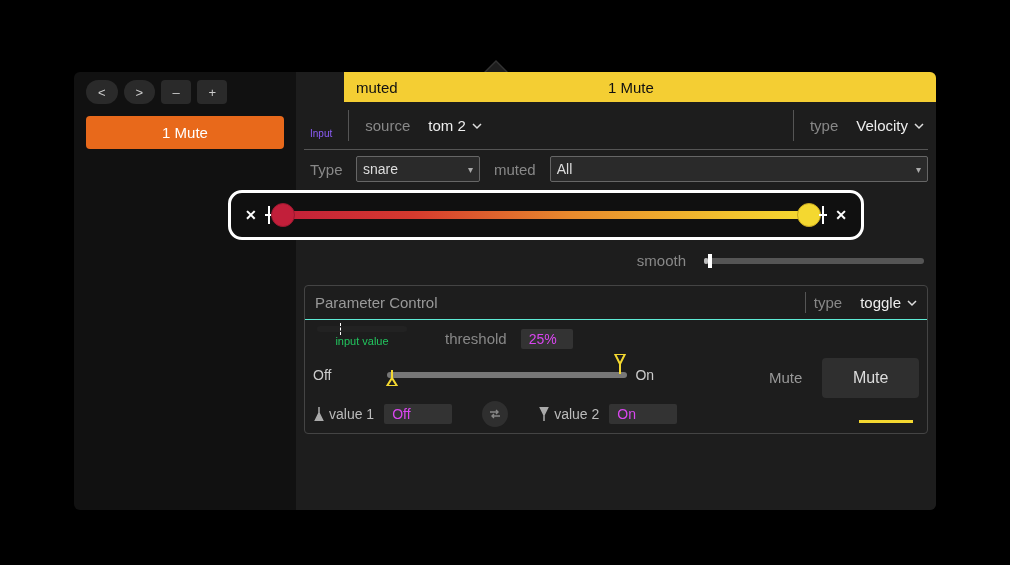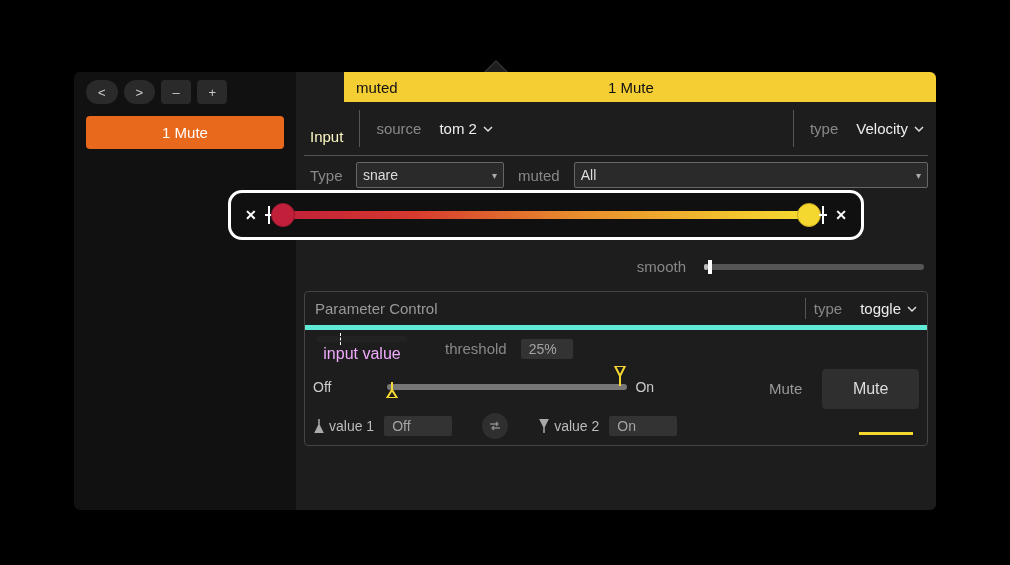--- a/index.html
+++ b/index.html
@@ -18,21 +18,21 @@
 
   
   .main { position:absolute; left:222px; top:0; right:0; height:100%; background:#1d1d1d; border-top-right-radius:6px; border-bottom-right-radius:6px;}
   .titlebar { background:#f4ce33; color:#111; height:30px; display:flex; align-items:center; padding:0 12px; font-size:15px; border-top-right-radius:6px;margin-left:48px;}
   .titlebar .left { flex:0 0 auto; }
   .titlebar .center { flex:1; text-align:center; }
   .titlebar .right { flex:0 0 60px; }
 
   .row { display:flex; align-items:center; gap:8px; padding:4px 8px; }
   .cell-label { color:#888; font-size:15px; padding:4px 6px;}
-  .cell-strong { color:#fef9c3; font-size:15px; padding:4px 6px;margin-top:16px;}
+  .cell-strong { color:#8b5cf6; font-size:10px; padding:4px 6px;margin-top:16px;}
   .divider { width:1px; align-self:stretch; background:#555; margin:2px 2px;}
 
   .dropdown { display:flex; align-items:center; gap:6px; color:#eee; font-size:15px; cursor:pointer; padding:2px 4px;}
   .chev { width:10px; height:10px; }
 
   .selectbox { background:#2a2a2a; border:1px solid #666; color:#ddd; height:26px; border-radius:2px; padding:2px 6px; font-size:14px; display:flex; align-items:center; justify-content:space-between; cursor:pointer;}
   .selectbox.wide { flex:1; }
   .selectbox .arrow { font-size:10px; color:#aaa;}
 
   .hr { height:1px; background:#555; margin:2px 8px; }
@@ -49,35 +49,35 @@
   .knob.right { right:-10px; background:#f4d830; border:1px solid #c8a820;}
 
   
   .smoothrow { display:flex; align-items:center; justify-content:flex-end; padding:4px 12px 8px 12px; gap:12px;}
   .smooth-track { width:220px; height:6px; background:#555; border-radius:3px; position:relative;}
   .smooth-fill { position:absolute; left:0; top:0; height:6px; background:#bbb; border-radius:3px;}
   .smooth-handle { position:absolute; top:-4px; width:4px; height:14px; background:#fff;}
 
   
   .param { border:1px solid #444; border-radius:4px; margin:4px 8px 8px 8px; padding-bottom:6px; position:relative;}
-  .param-header { display:flex; align-items:center; border-bottom:5px solid #5eead4; padding:4px 6px;}
+  .param-header { display:flex; align-items:center; border-bottom:1px solid #5eead4; padding:4px 6px;}
   .param-title { flex:1; color:#999; font-size:15px; padding:2px 4px;}
   .param-type { display:flex; align-items:center; gap:8px;}
 
   .param-body { display:flex; padding:6px 8px 0 8px; gap:8px;}
   .left-col { flex:1; }
   .right-col { width:150px; display:flex; align-items:center; gap:10px; padding-top:2px;}
 
   .inputvalue-block { display:inline-block; text-align:center; margin-left:4px;}
   .mini-slider { width:90px; height:6px; background:#222; border-radius:3px; position:relative; margin:0 auto;}
   .mini-tick { position:absolute; top:-3px; left:22px; width:1px; height:12px; border-left:1px dashed #fff;}
-  .mini-label { font-size:16px; color:#f0abfc; margin-top:3px;}
+  .mini-label { font-size:11px; color:#22c55e; margin-top:3px;}
 
   .threshold-row { display:inline-flex; align-items:center; gap:8px; margin-left:32px;}
-  .valbox { background:#333; color:#a3a3a3; padding:2px 8px; border-radius:2px; min-width:52px; font-size:14px;}
+  .valbox { background:#333; color:#d946ef; padding:2px 8px; border-radius:2px; min-width:52px; font-size:14px;}
 
   .toggle-row { display:flex; align-items:center; gap:8px; margin-top:16px;}
   .toggle-track { width:240px; height:6px; background:#777; border-radius:3px; position:relative;}
   .marker { position:absolute; cursor:pointer;}
   .marker.low { left:-2px; top:-2px;}
   .marker.high { right:0px; top:-18px;}
   .off-label, .on-label { color:#ccc; font-size:14px;}
 
   .values-row { display:flex; align-items:center; gap:10px; margin-top:18px;}
   .swapbtn { width:26px; height:26px; border-radius:50%; background:#2f2f2f; display:flex; align-items:center; justify-content:center; cursor:pointer;}
@@ -135,21 +135,21 @@
         <span>Velocity</span>
         <svg class="chev" viewBox="0 0 10 10">
             <path d="M1 3 L5 7 L9 3" stroke="#ddd" stroke-width="1.5" fill="none"></path>
           </svg>
       </div>
     </div>
     <div class="hr"></div>
 
     <div class="row">
       <span class="cell-label" style="width:44px">Type</span>
-      <div class="selectbox" style="width:148px">
+      <div class="selectbox" style="width:124px">
         <span>snare</span>
         <span class="arrow">▾</span>
       </div>
       <span class="cell-label">muted</span>
       <div class="selectbox wide">
         <span>All</span>
         <span class="arrow">▾</span>
       </div>
     </div>
 

